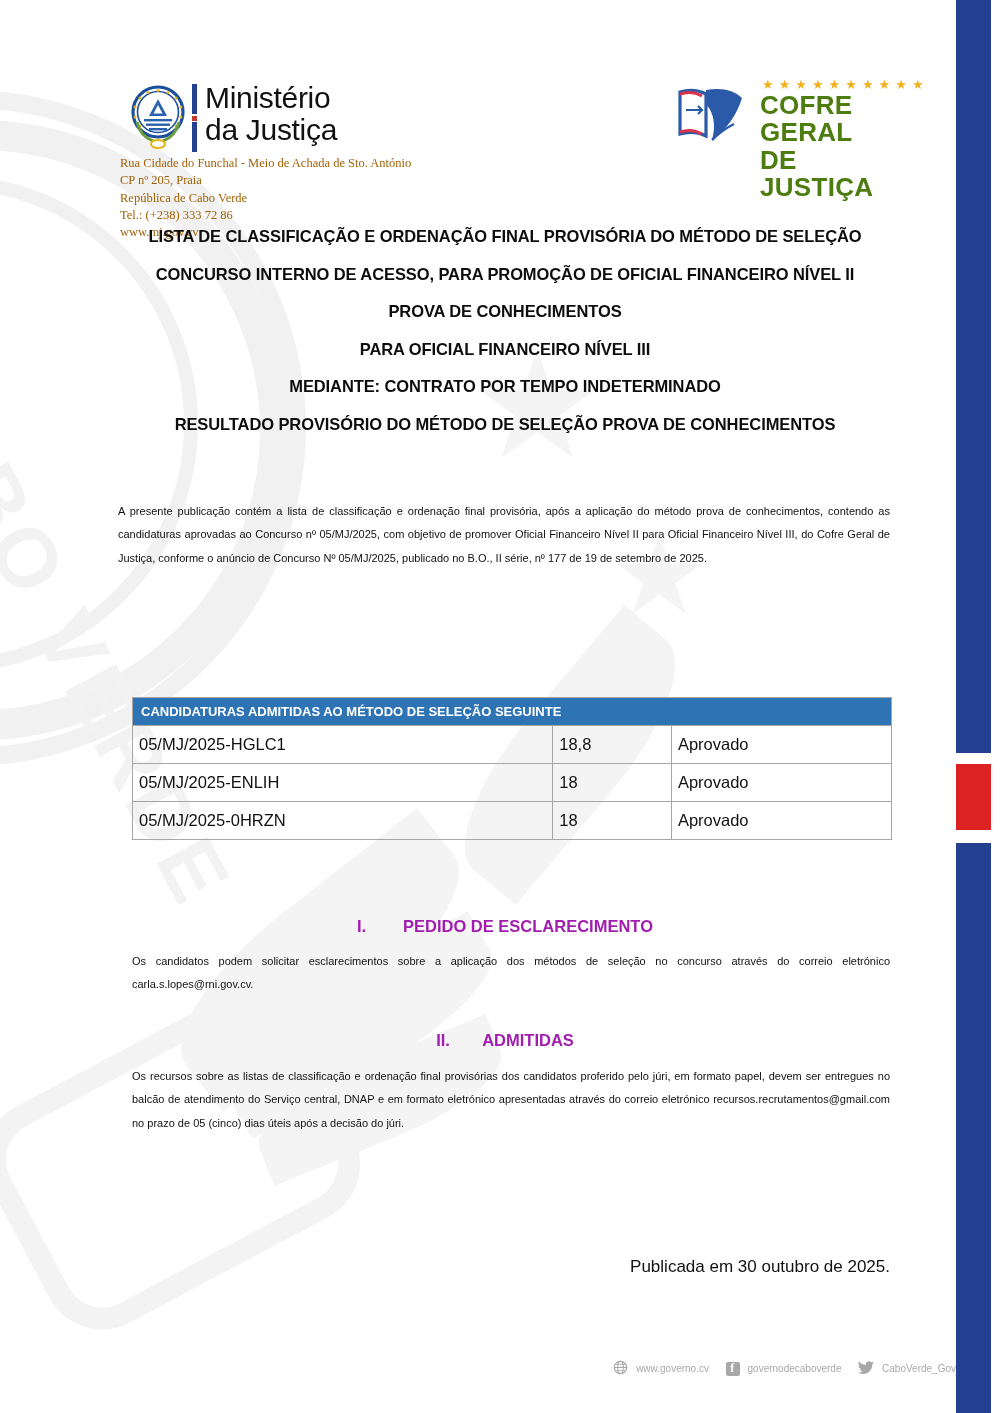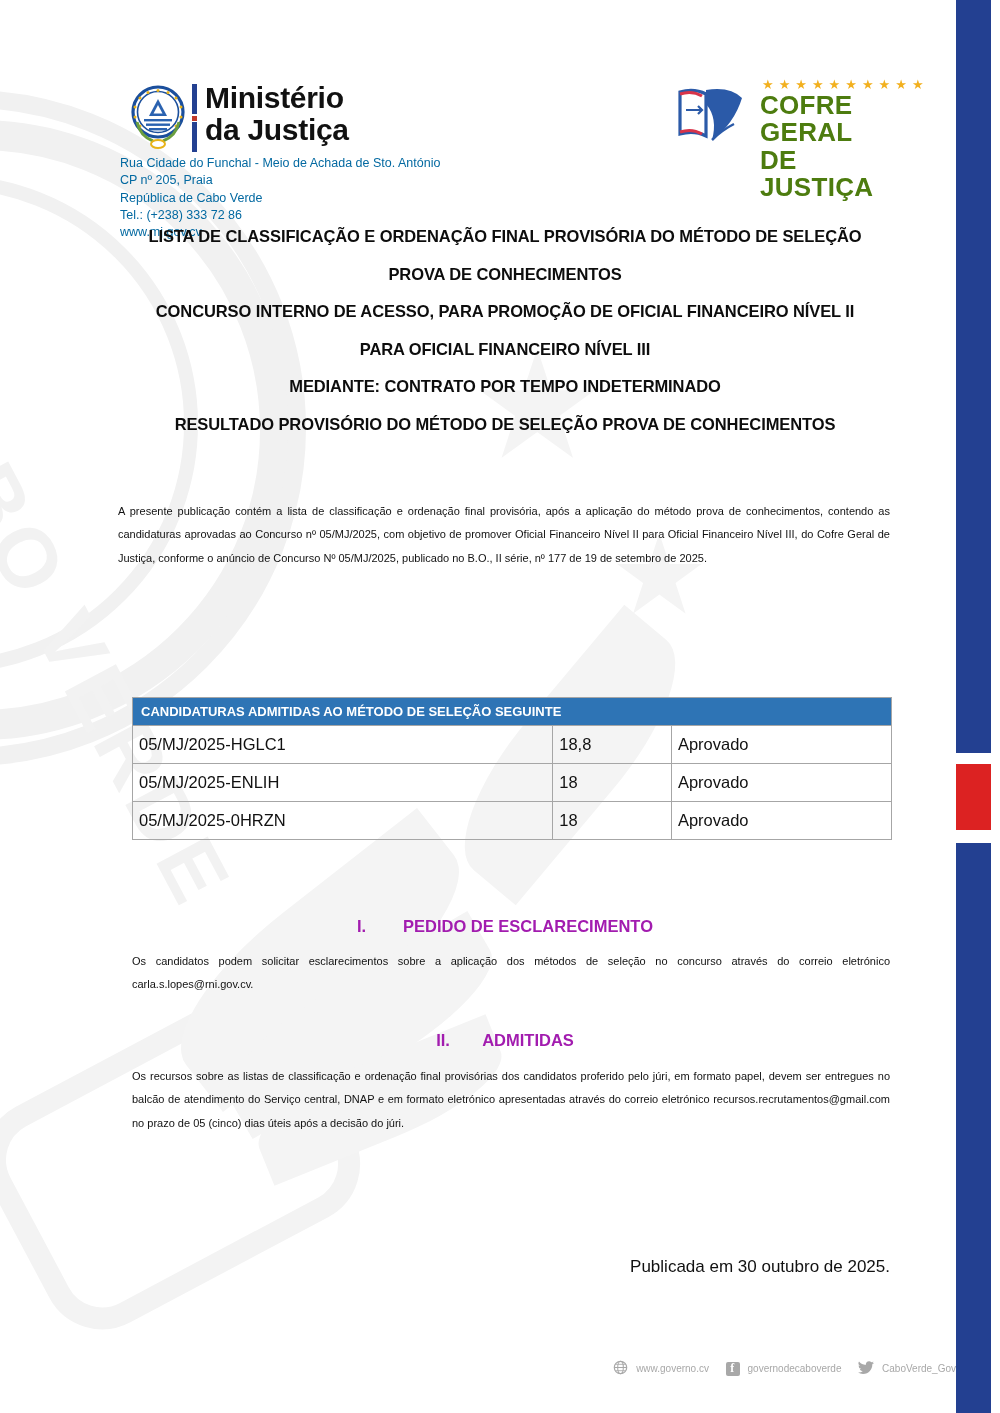--- a/index.html
+++ b/index.html
@@ -61,36 +61,36 @@
   }
   .wm-s1{left:470px;top:330px;}
   .wm-s2{left:610px;top:520px;font-size:110px;}
 
   
   .hdr{position:absolute;left:0;top:0;width:956px;height:235px;}
 
   .mj-logo{position:absolute;left:120px;top:78px;width:76px;height:76px;}
   .mj-text{
     position:absolute;left:205px;top:82px;
-    font-size:30px;font-weight:bold;color:#111111;
+    font-size:30px;font-weight:normal;color:#111111;
     line-height:1.08;letter-spacing:-0.3px;
   }
   .mj-bar{
     position:absolute;left:192px;top:84px;width:5px;height:30px;background:#234091;
   }
   .mj-bar2{
     position:absolute;left:192px;top:122px;width:5px;height:30px;background:#234091;
   }
   .mj-dot{
     position:absolute;left:192px;top:116px;width:5px;height:5px;background:#c0392b;
   }
   .mj-addr{
     position:absolute;left:120px;top:155px;
-    font-size:12.5px;color:#0369a1;line-height:1.38;
-    font-family:Liberation Sans, sans-serif;
+    font-size:12.5px;color:#a16207;line-height:1.38;
+    font-family:Liberation Serif, serif;
   }
 
   .cofre{position:absolute;left:672px;top:78px;width:230px;height:72px;}
   .cofre-stars{
     position:absolute;left:90px;top:0px;
     font-size:13px;color:#f2b01e;letter-spacing:5px;line-height:1;
   }
   .cofre-txt{
     position:absolute;left:88px;top:14px;
     font-size:26px;font-weight:bold;color:#4d7c0f;
@@ -252,22 +252,22 @@
     <div class="cofre-stars">★★★★★★★★★★</div>
     <div class="cofre-txt">
       <div>COFRE GERAL</div>
       <div>DE JUSTIÇA</div>
     </div>
   </div>
 </div>
 
 <div class="titles">
   <div class="tline">LISTA DE CLASSIFICAÇÃO E ORDENAÇÃO FINAL PROVISÓRIA DO MÉTODO DE SELEÇÃO</div>
+  <div class="tline">CONCURSO INTERNO DE ACESSO, PARA PROMOÇÃO DE OFICIAL FINANCEIRO NÍVEL II</div>
   <div class="tline">PROVA DE CONHECIMENTOS</div>
-  <div class="tline">CONCURSO INTERNO DE ACESSO, PARA PROMOÇÃO DE OFICIAL FINANCEIRO NÍVEL II</div>
   <div class="tline">PARA OFICIAL FINANCEIRO NÍVEL III</div>
   <div class="tline">MEDIANTE: CONTRATO POR TEMPO INDETERMINADO</div>
   <div class="tline">RESULTADO PROVISÓRIO DO MÉTODO DE SELEÇÃO PROVA DE CONHECIMENTOS</div>
 </div>
 
 <div class="para" id="intro-para">A presente publicação contém a lista de classificação e ordenação final provisória, após a aplicação do método prova de conhecimentos, contendo as candidaturas aprovadas ao Concurso nº 05/MJ/2025, com objetivo de promover Oficial Financeiro Nível II para Oficial Financeiro Nível III, do Cofre Geral de Justiça, conforme o anúncio de Concurso Nº 05/MJ/2025, publicado no B.O., II série, nº 177 de 19 de setembro de 2025.</div>
 
 <table class="tbl">
   <tbody>
     <tr class="hdrow">

